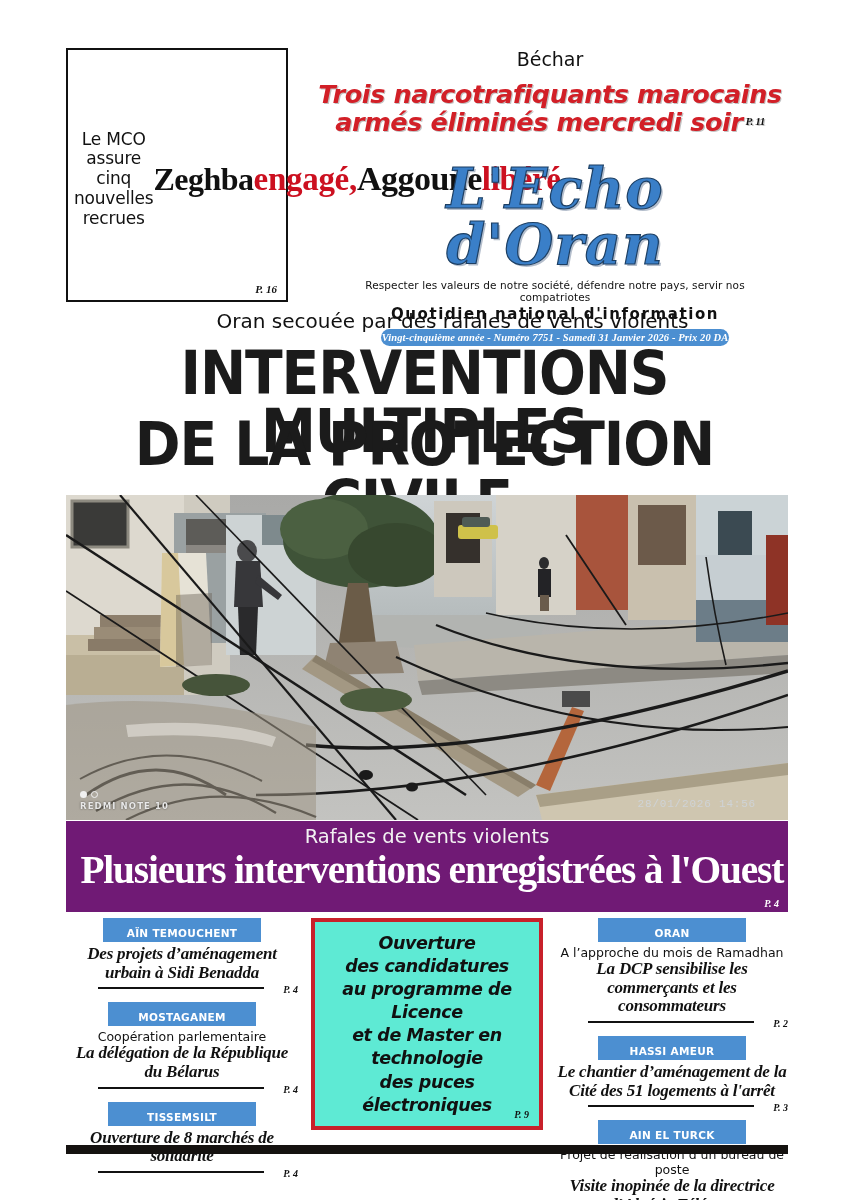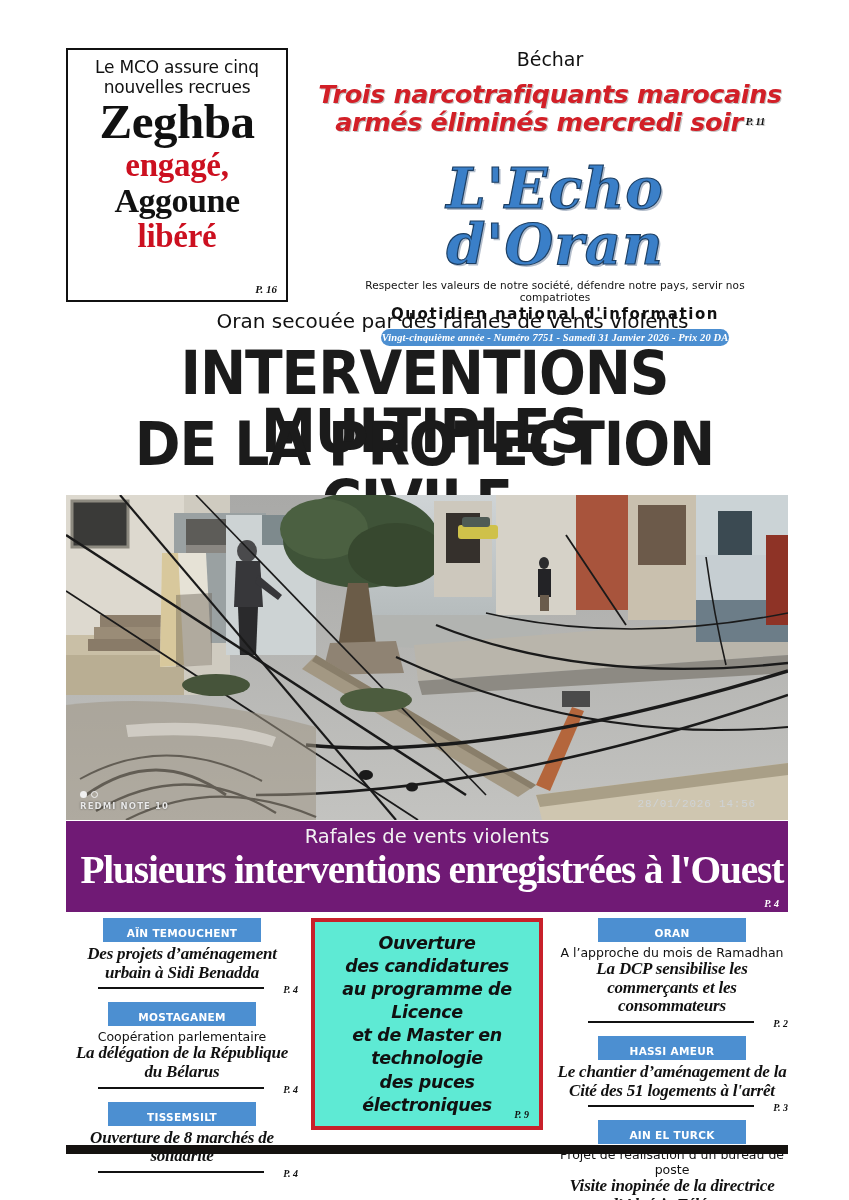--- a/index.html
+++ b/index.html
@@ -4,25 +4,25 @@
 <style>
   html,body{margin:0;padding:0;background:#ffffff;}
   body{width:849px;height:1200px;font-family:"Liberation Sans",sans-serif;color:#111;overflow:hidden;}
   .page{position:relative;width:849px;height:1200px;background:#fff;}
 
   
   .toprow{position:absolute;left:0;top:0;width:849px;height:305px;}
 
   .teaser-box{position:absolute;left:66px;top:48px;width:222px;height:254px;
     border:2.5px solid #111;background:#fff;box-sizing:border-box;
-    display:flex;flex-direction:column;align-items:center;justify-content:flex-start;
+    display:flex;flex-direction:row;align-items:center;justify-content:flex-start;
     padding:8px 6px 0 6px;}
   .teaser-kicker{font-size:17px;line-height:1.16;text-align:center;color:#111;
     font-family:"DejaVu Sans",sans-serif;font-weight:400;letter-spacing:-0.2px;}
-  .teaser-l1{font-family:"Liberation Serif",serif;font-weight:700;font-size:49px;
+  .teaser-l1{font-family:"Liberation Serif",serif;font-weight:700;font-size:32px;
     line-height:1.02;color:#111;letter-spacing:-0.5px;}
   .teaser-l2{font-family:"Liberation Serif",serif;font-weight:700;font-size:33px;
     line-height:1.05;color:#CC1020;margin-top:1px;letter-spacing:-0.3px;}
   .teaser-l3{font-family:"Liberation Serif",serif;font-weight:700;font-size:34px;
     line-height:1.02;color:#111;margin-top:1px;letter-spacing:-0.5px;}
   .teaser-l4{font-family:"Liberation Serif",serif;font-weight:700;font-size:33px;
     line-height:1.02;color:#CC1020;margin-top:1px;letter-spacing:-0.3px;}
   .teaser-ref{position:absolute;right:9px;bottom:5px;font-family:"Liberation Serif",serif;
     font-weight:700;font-style:italic;font-size:11px;color:#111;}
 

